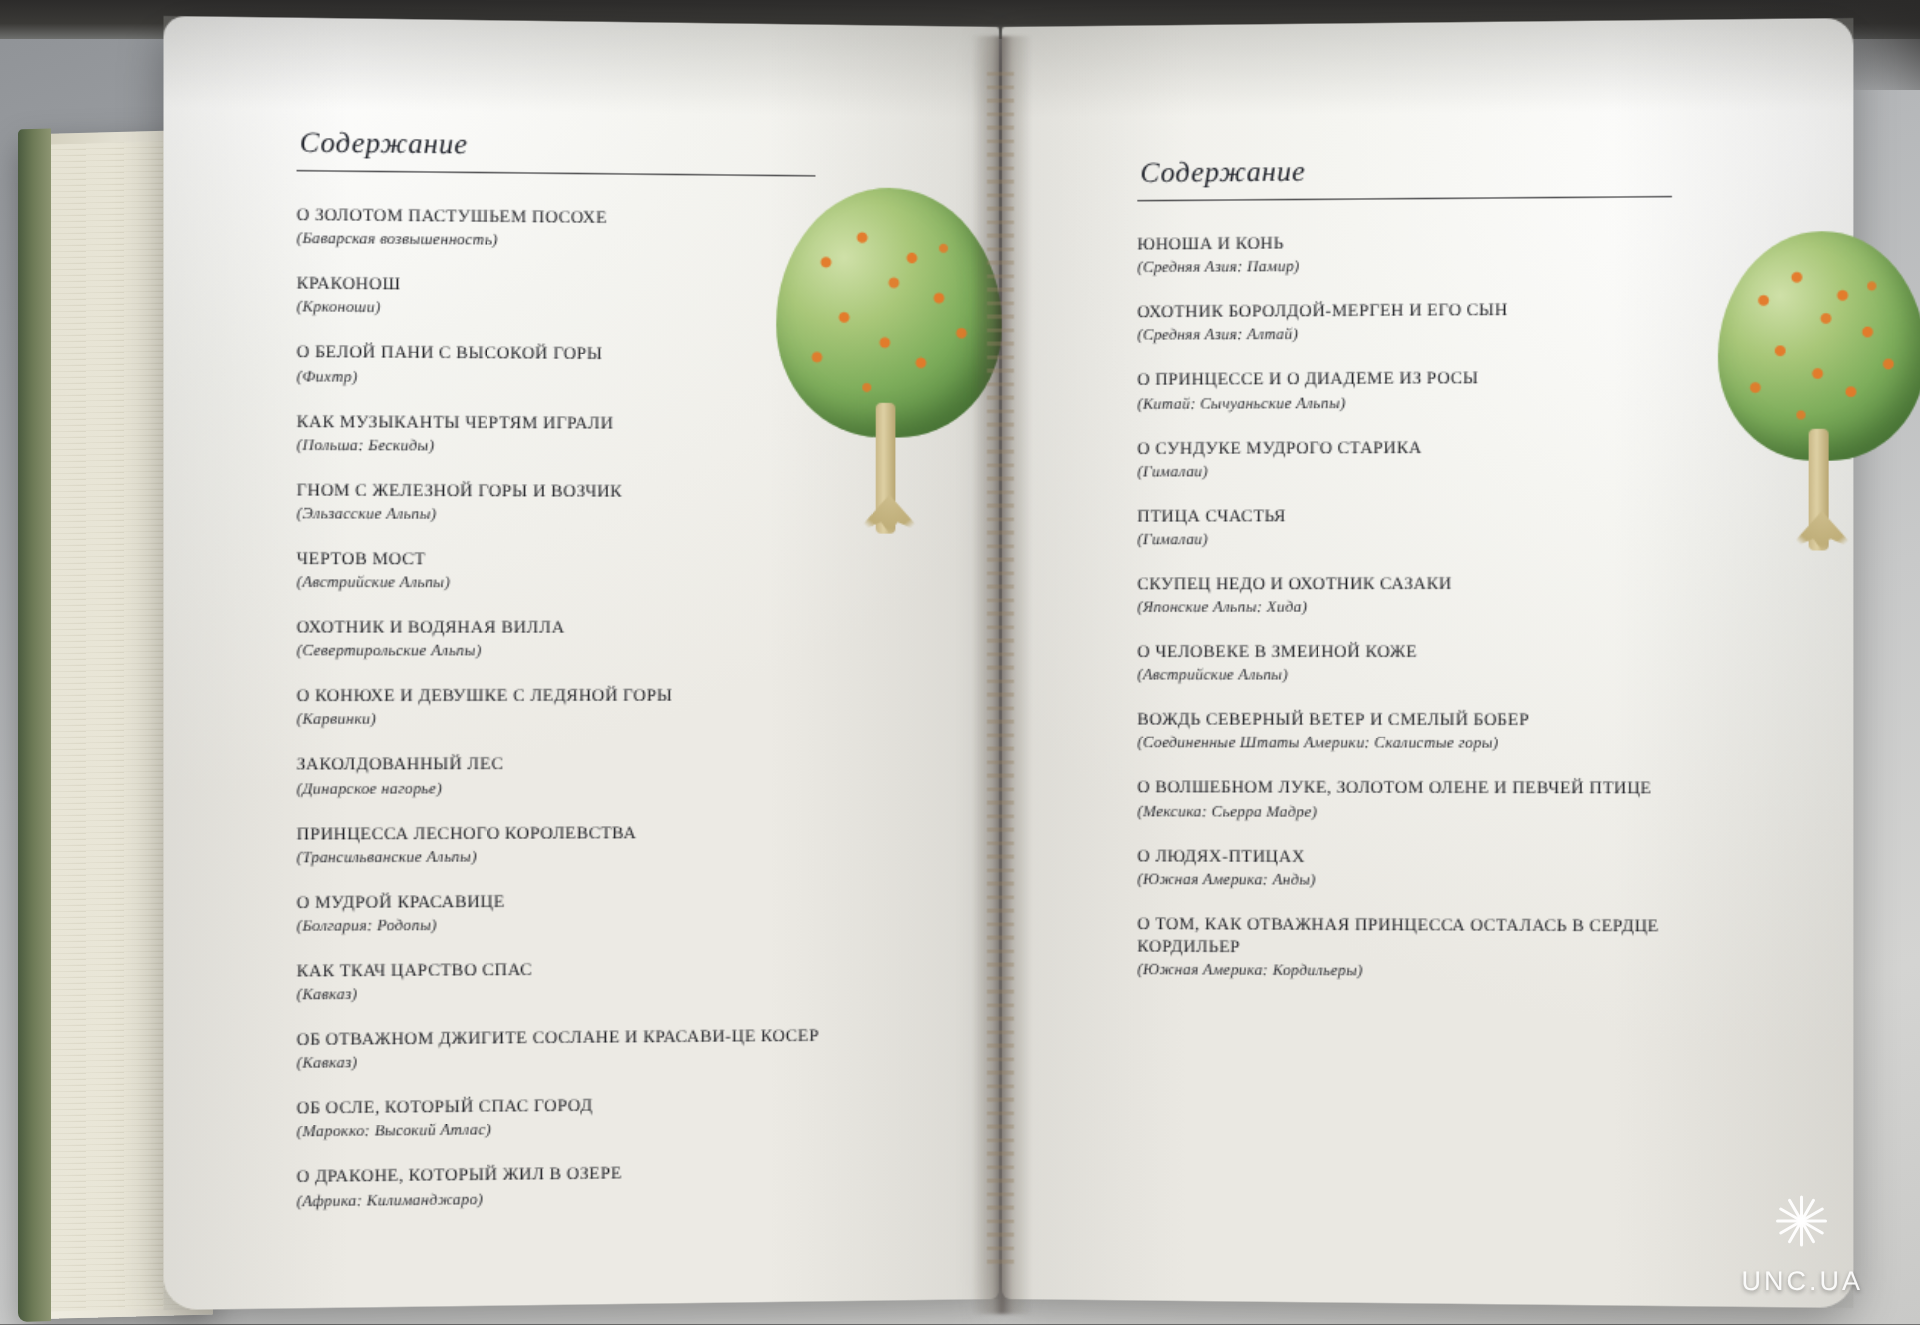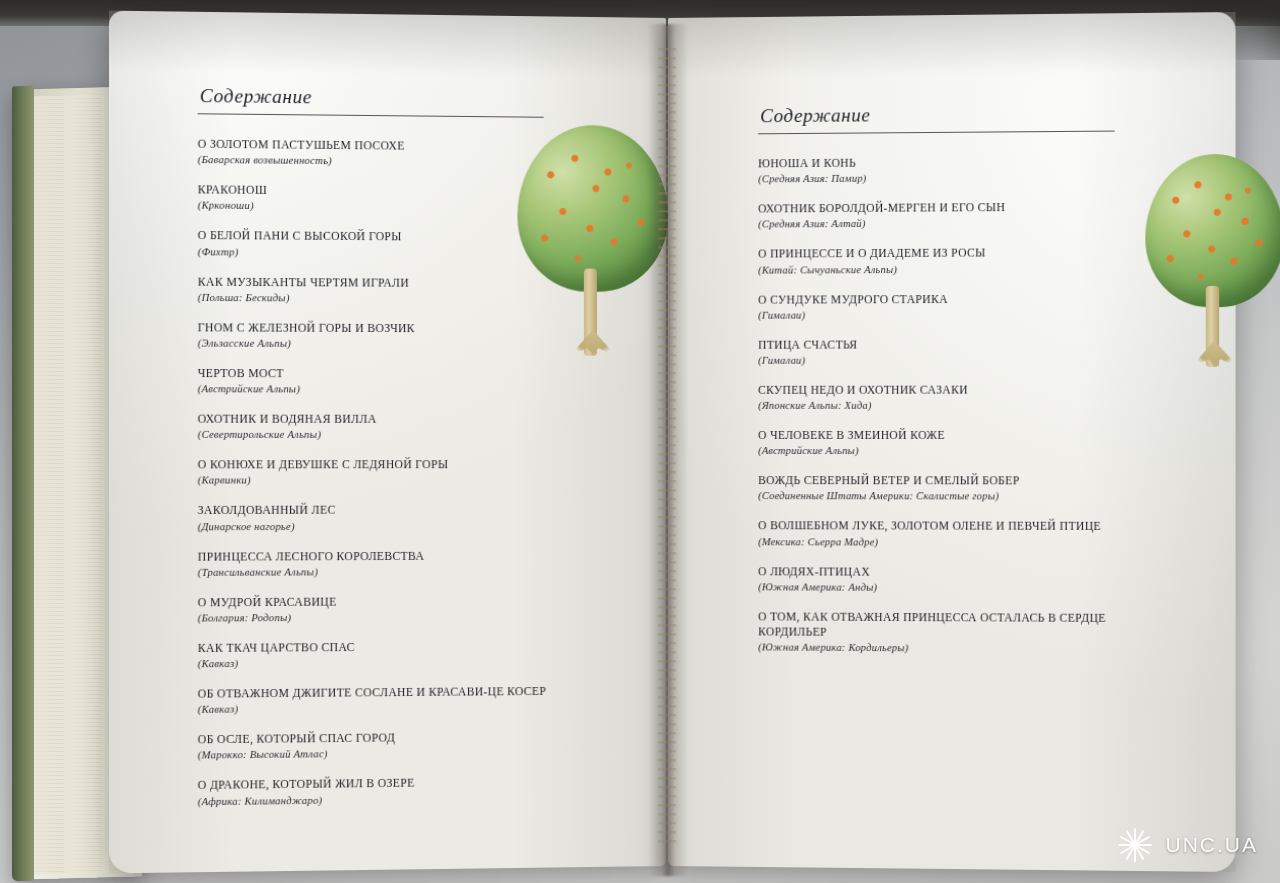--- a/index.html
+++ b/index.html
@@ -224,29 +224,30 @@
     color: rgba(120,125,120,0.30);
     font-size: 11px;
     letter-spacing: .4px;
     transform: scaleX(-1);
     user-select: none;
   }
 
   
   .watermark {
     position: absolute;
-    right: 22px; bottom: 18px;
+    right: 38px; bottom: 18px;
     display: flex;
     align-items: center;
     gap: 10px;
     color: rgba(255,255,255,0.92);
     font-family: "Liberation Sans", sans-serif;
     letter-spacing: 2px;
-    font-size: 21px;
+    font-size: 18px;
     text-shadow: 0 1px 3px rgba(0,0,0,0.35);
+    flex-direction: column;
   }
   .wm-sun {
     position: relative;
     width: 40px; height: 40px;
   }
   .wm-sun span {
     position: absolute;
     left: 50%; top: 50%;
     width: 2px; height: 17px;
     margin: -17px 0 0 -1px;

